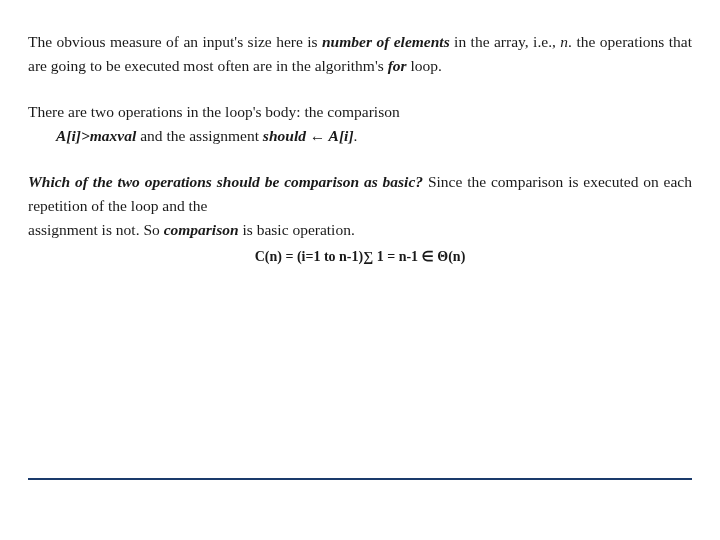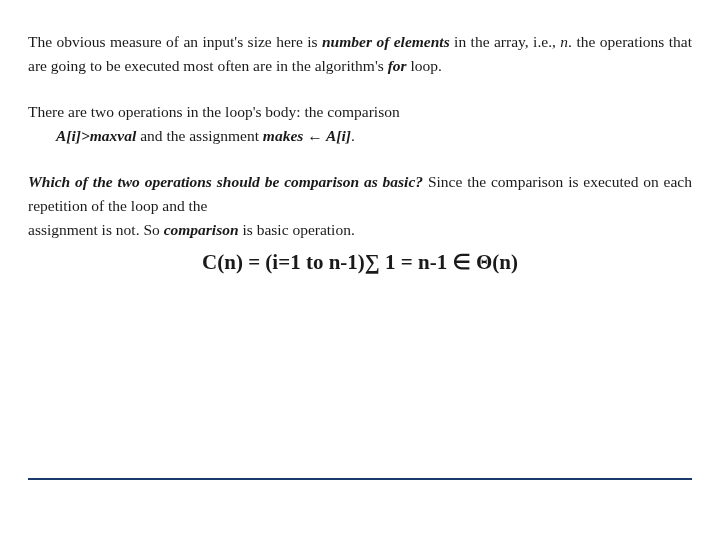--- a/index.html
+++ b/index.html
@@ -49,37 +49,37 @@
       bottom: 28px;
       left: 28px;
       right: 28px;
       height: 2px;
       background-color: #1a3a6b;
     }
 
     .formula-line {
       text-align: center;
       margin-top: 4px;
-      font-size: 21px;
+      font-size: 14px;
     }
   </style>
 </head>
 <body>
 
 <div class="page-container">
 
   <p class="paragraph">
     <span>The obvious measure of an input's size here is <span class="bold-italic">number of elements</span> in
     <span class="indent" style="display:inline;margin-left:0;">the array, i.e., <span class="italic">n</span>. the operations that are going to be executed most
     often are in the algorithm's <span class="bold-italic">for</span> loop.</span></span>
   </p>
 
   <p class="paragraph">
     <span>There are two operations in the loop's body: the comparison
-    <br><span style="margin-left:28px;"><span class="bold-italic">A[i]&gt;maxval</span> and the assignment <span class="bold-italic">makes ← A[i]</span>.</span></span>
+    <br><span style="margin-left:28px;"><span class="bold-italic">A[i]&gt;maxval</span> and the assignment <span class="bold-italic">should ← A[i]</span>.</span></span>
   </p>
 
   <div class="paragraph">
     <p style="text-align:justify; line-height:1.55;">
       <span class="bold-italic">Which of the two operations should be comparison as basic?</span> Since
       <span class="indent" style="margin-left:0;">the comparison is executed on each repetition of the loop and the
       <br><span style="">assignment is not. So <span class="bold-italic">comparison</span> is basic operation.</span></span>
     </p>
     <p class="formula-line">
       <strong>C(n) = (i=1 to n-1)∑ 1 = n-1 ∈ Θ(n)</strong>

